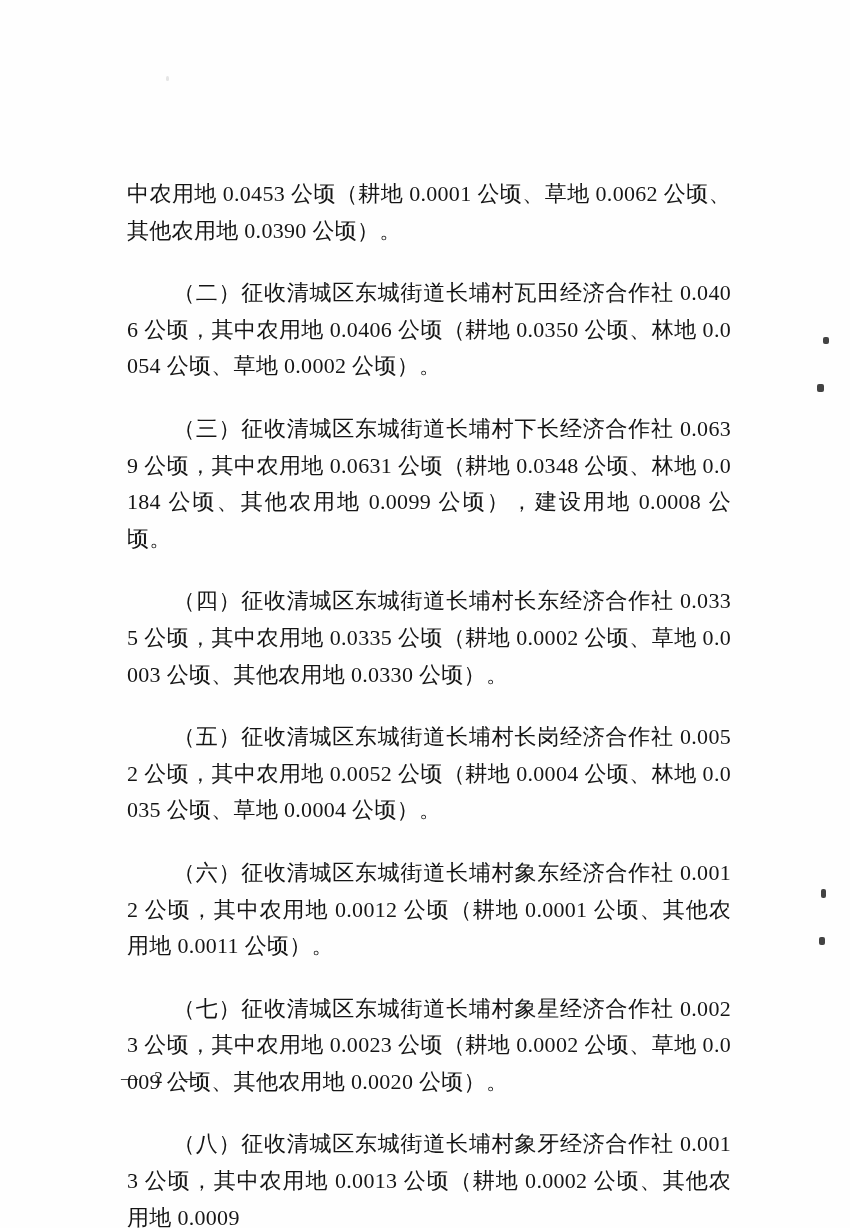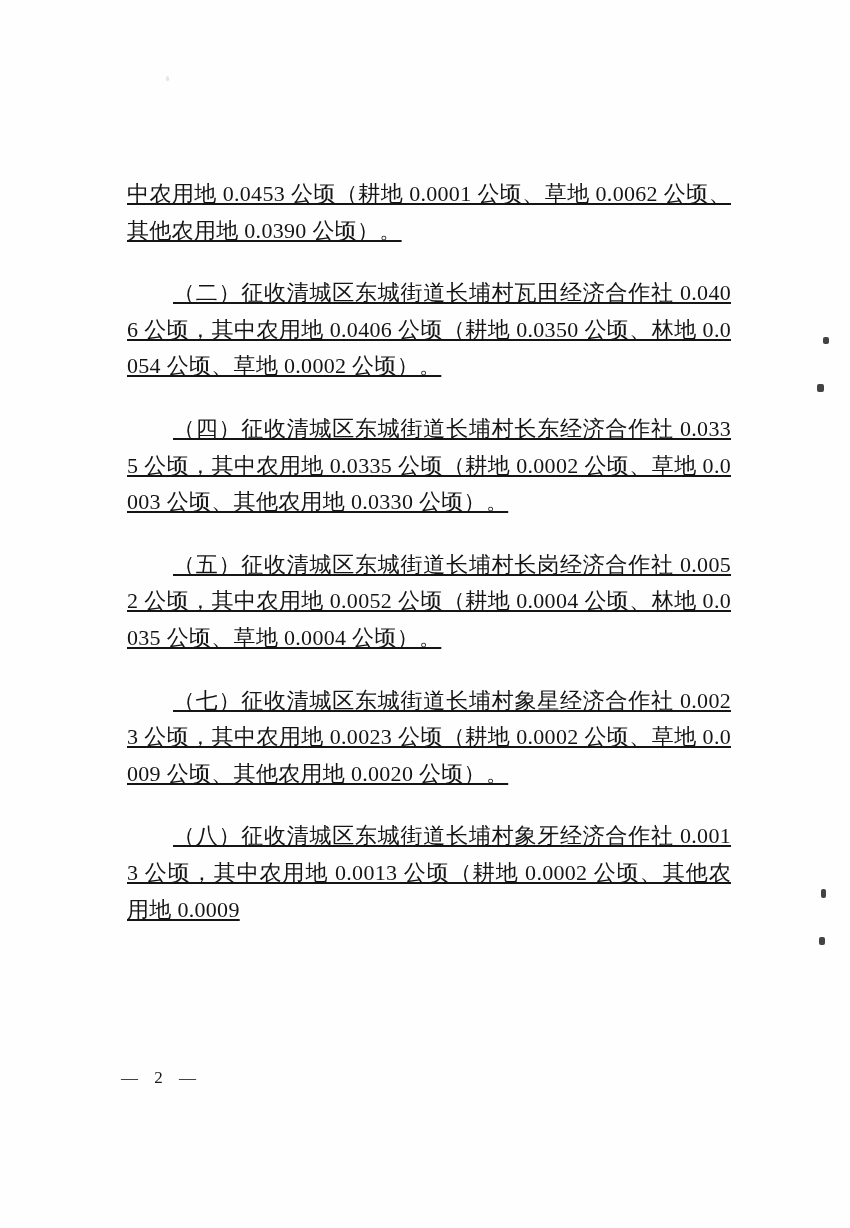--- a/index.html
+++ b/index.html
@@ -22,21 +22,20 @@
     top: 176px;
     width: 604px;
   }
   .para {
     margin: 0 0 8px 0;
     font-size: 22px;
     line-height: 36.6px;
     text-align: justify;
     letter-spacing: 0.3px;
     word-break: break-all;
-    text-decoration: underline;
   }
   .para.indent {
     text-indent: 46px;
     margin-top: 26px;
   }
   .page-number {
     position: absolute;
     left: 121px;
     top: 1068px;
     font-size: 17px;
@@ -55,22 +54,24 @@
   }
 </style>
 </head>
 <body>
 
 <div class="page">
 
   <main class="text-block">
     <p class="para">中农用地 0.0453 公顷（耕地 0.0001 公顷、草地 0.0062 公顷、其他农用地 0.0390 公顷）。</p>
     <p class="para indent">（二）征收清城区东城街道长埔村瓦田经济合作社 0.0406 公顷，其中农用地 0.0406 公顷（耕地 0.0350 公顷、林地 0.0054 公顷、草地 0.0002 公顷）。</p>
+    <p class="para indent">（三）征收清城区东城街道长埔村下长经济合作社 0.0639 公顷，其中农用地 0.0631 公顷（耕地 0.0348 公顷、林地 0.0184 公顷、其他农用地 0.0099 公顷），建设用地 0.0008 公顷。</p>
     <p class="para indent">（四）征收清城区东城街道长埔村长东经济合作社 0.0335 公顷，其中农用地 0.0335 公顷（耕地 0.0002 公顷、草地 0.0003 公顷、其他农用地 0.0330 公顷）。</p>
     <p class="para indent">（五）征收清城区东城街道长埔村长岗经济合作社 0.0052 公顷，其中农用地 0.0052 公顷（耕地 0.0004 公顷、林地 0.0035 公顷、草地 0.0004 公顷）。</p>
+    <p class="para indent">（六）征收清城区东城街道长埔村象东经济合作社 0.0012 公顷，其中农用地 0.0012 公顷（耕地 0.0001 公顷、其他农用地 0.0011 公顷）。</p>
     <p class="para indent">（七）征收清城区东城街道长埔村象星经济合作社 0.0023 公顷，其中农用地 0.0023 公顷（耕地 0.0002 公顷、草地 0.0009 公顷、其他农用地 0.0020 公顷）。</p>
     <p class="para indent">（八）征收清城区东城街道长埔村象牙经济合作社 0.0013 公顷，其中农用地 0.0013 公顷（耕地 0.0002 公顷、其他农用地 0.0009</p>
   </main>
 
   <div class="page-number">— 2 —</div>
 
   <span class="speck" style="left:823px; top:337px; width:6px;  height:7px;"></span>
   <span class="speck" style="left:817px; top:384px; width:7px;  height:8px;"></span>
   <span class="speck" style="left:821px; top:889px; width:5px;  height:9px;"></span>
   <span class="speck" style="left:819px; top:937px; width:6px;  height:8px;"></span>

